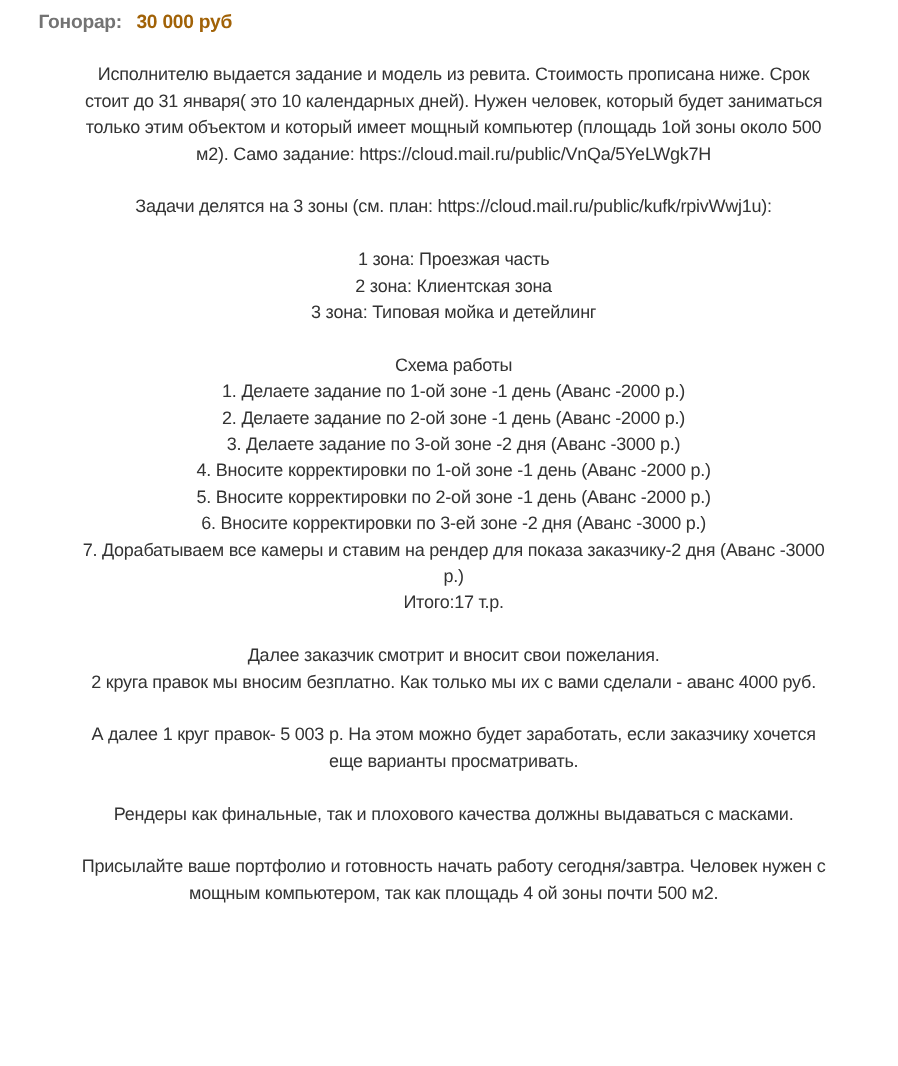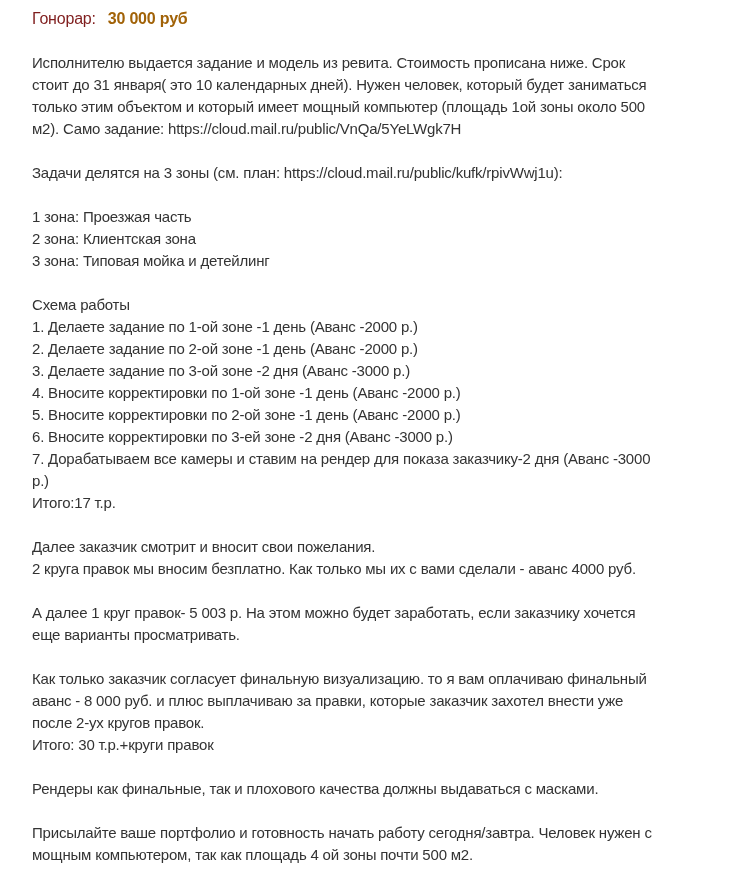--- a/index.html
+++ b/index.html
@@ -19,33 +19,34 @@
     font-size: 15px;
     letter-spacing: -0.2px;
     line-height: 22px;
     color: #333333;
   }
   .fee-row {
     margin: 0 0 22px 0;
     white-space: pre;
   }
   .fee-label {
-    font-weight: normal;
+    font-weight: bold;
     font-size: 16px;
-    color: #7f1d1d;
+    color: #737373;
   }
   .fee-amount {
     font-weight: bold;
     font-size: 16px;
     margin-left: 12px;
     color: #e0962d; 
   }
   .para {
     margin: 0 0 22px 0;
     white-space: pre; 
+    text-align: center;
   }
 </style>
 </head>
 <body>
 
 <div class="page">
 
   <div class="fee-row"><span class="fee-label">Гонорар:</span><span class="fee-amount" style="color: #a16207;">30 000 руб</span></div>
 
   <div class="para">Исполнителю выдается задание и модель из ревита. Стоимость прописана ниже. Срок
@@ -63,21 +64,17 @@
 4. Вносите корректировки по 1-ой зоне -1 день (Аванс -2000 р.)
 5. Вносите корректировки по 2-ой зоне -1 день (Аванс -2000 р.)
 6. Вносите корректировки по 3-ей зоне -2 дня (Аванс -3000 р.)
 7. Дорабатываем все камеры и ставим на рендер для показа заказчику-2 дня (Аванс -3000
 р.)
 Итого:17 т.р.</div>
   <div class="para">Далее заказчик смотрит и вносит свои пожелания.
 2 круга правок мы вносим безплатно. Как только мы их с вами сделали - аванс 4000 руб.</div>
   <div class="para">А далее 1 круг правок- 5 003 р. На этом можно будет заработать, если заказчику хочется
 еще варианты просматривать.</div>
-  <div class="para">Как только заказчик согласует финальную визуализацию. то я вам оплачиваю финальный
-аванс - 8 000 руб. и плюс выплачиваю за правки, которые заказчик захотел внести уже
-после 2-ух кругов правок.
-Итого: 30 т.р.+круги правок</div>
   <div class="para">Рендеры как финальные, так и плохового качества должны выдаваться с масками.</div>
   <div class="para">Присылайте ваше портфолио и готовность начать работу сегодня/завтра. Человек нужен с
 мощным компьютером, так как площадь 4 ой зоны почти 500 м2.</div>
 
 </div>
 
 </body></html>

